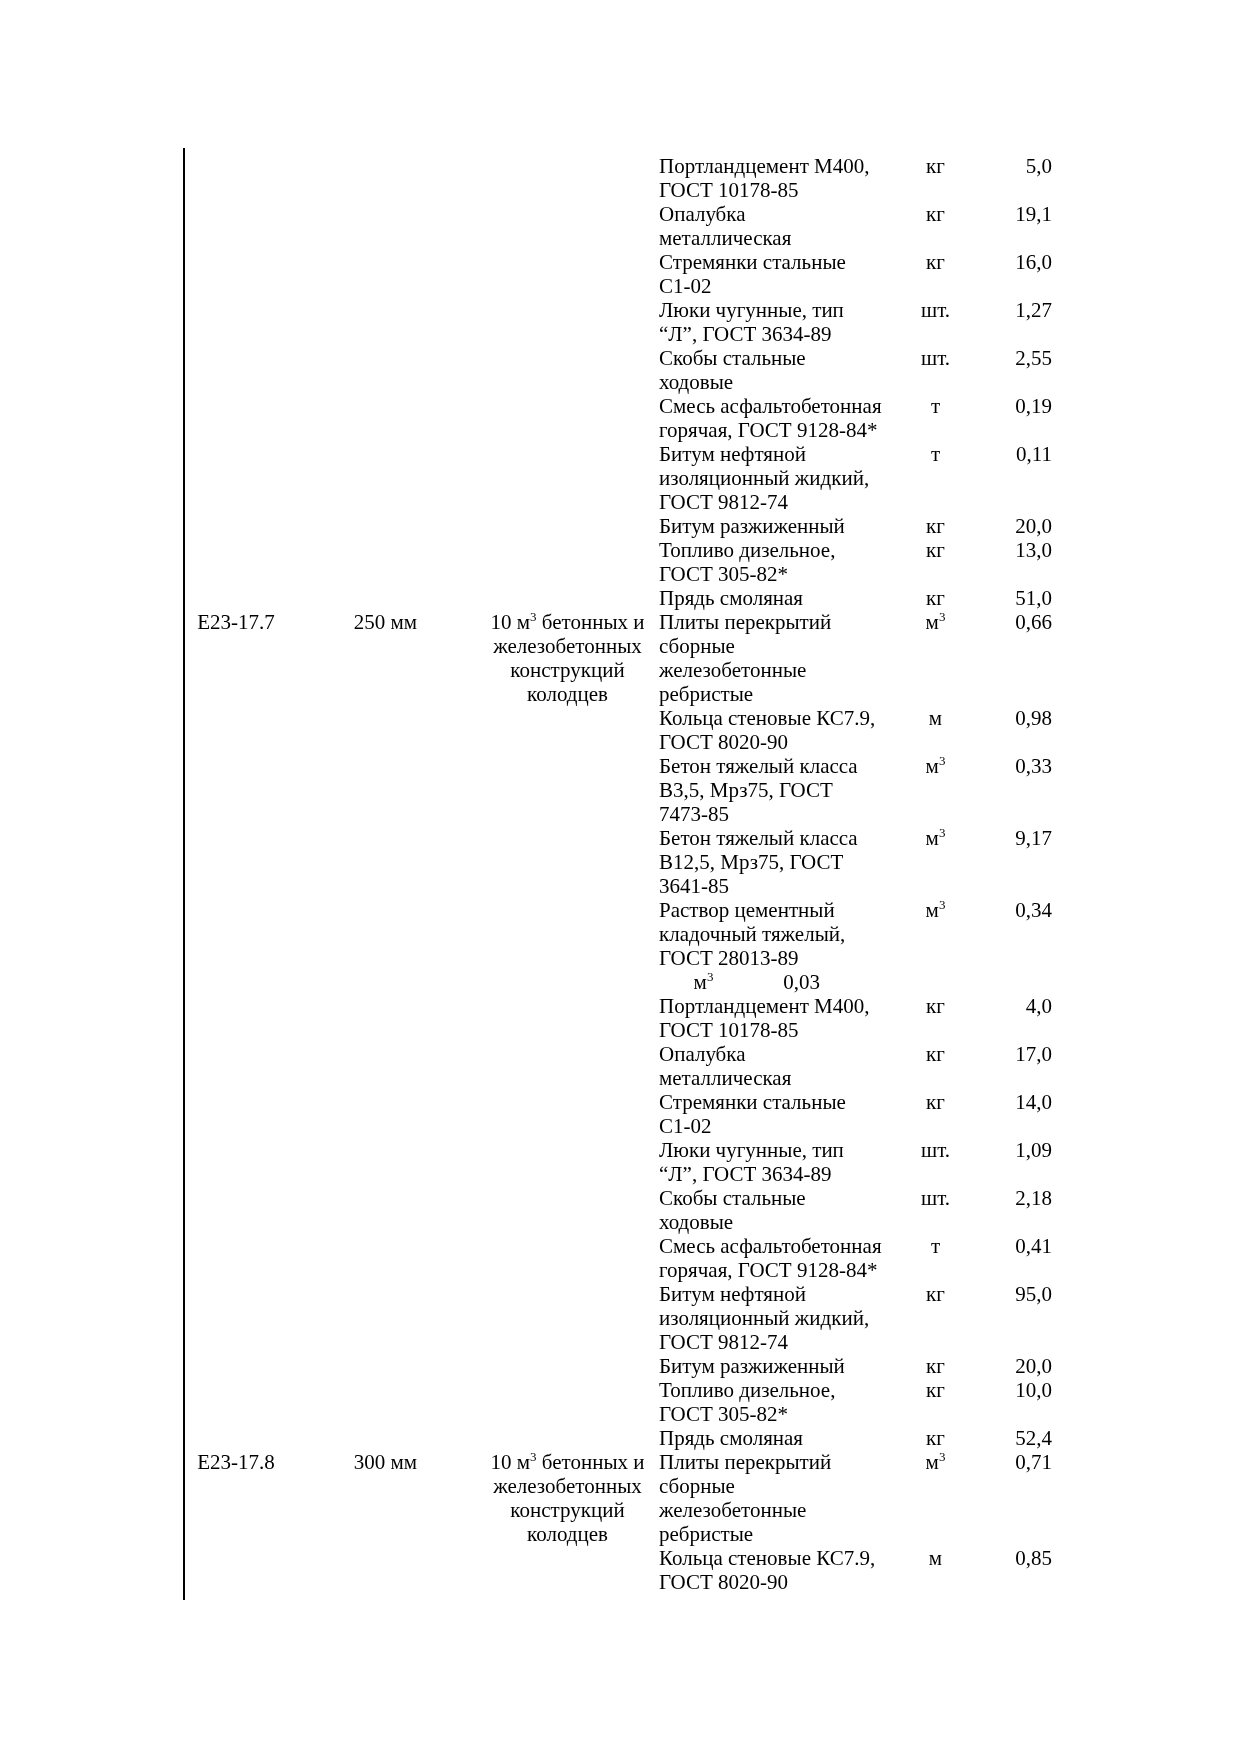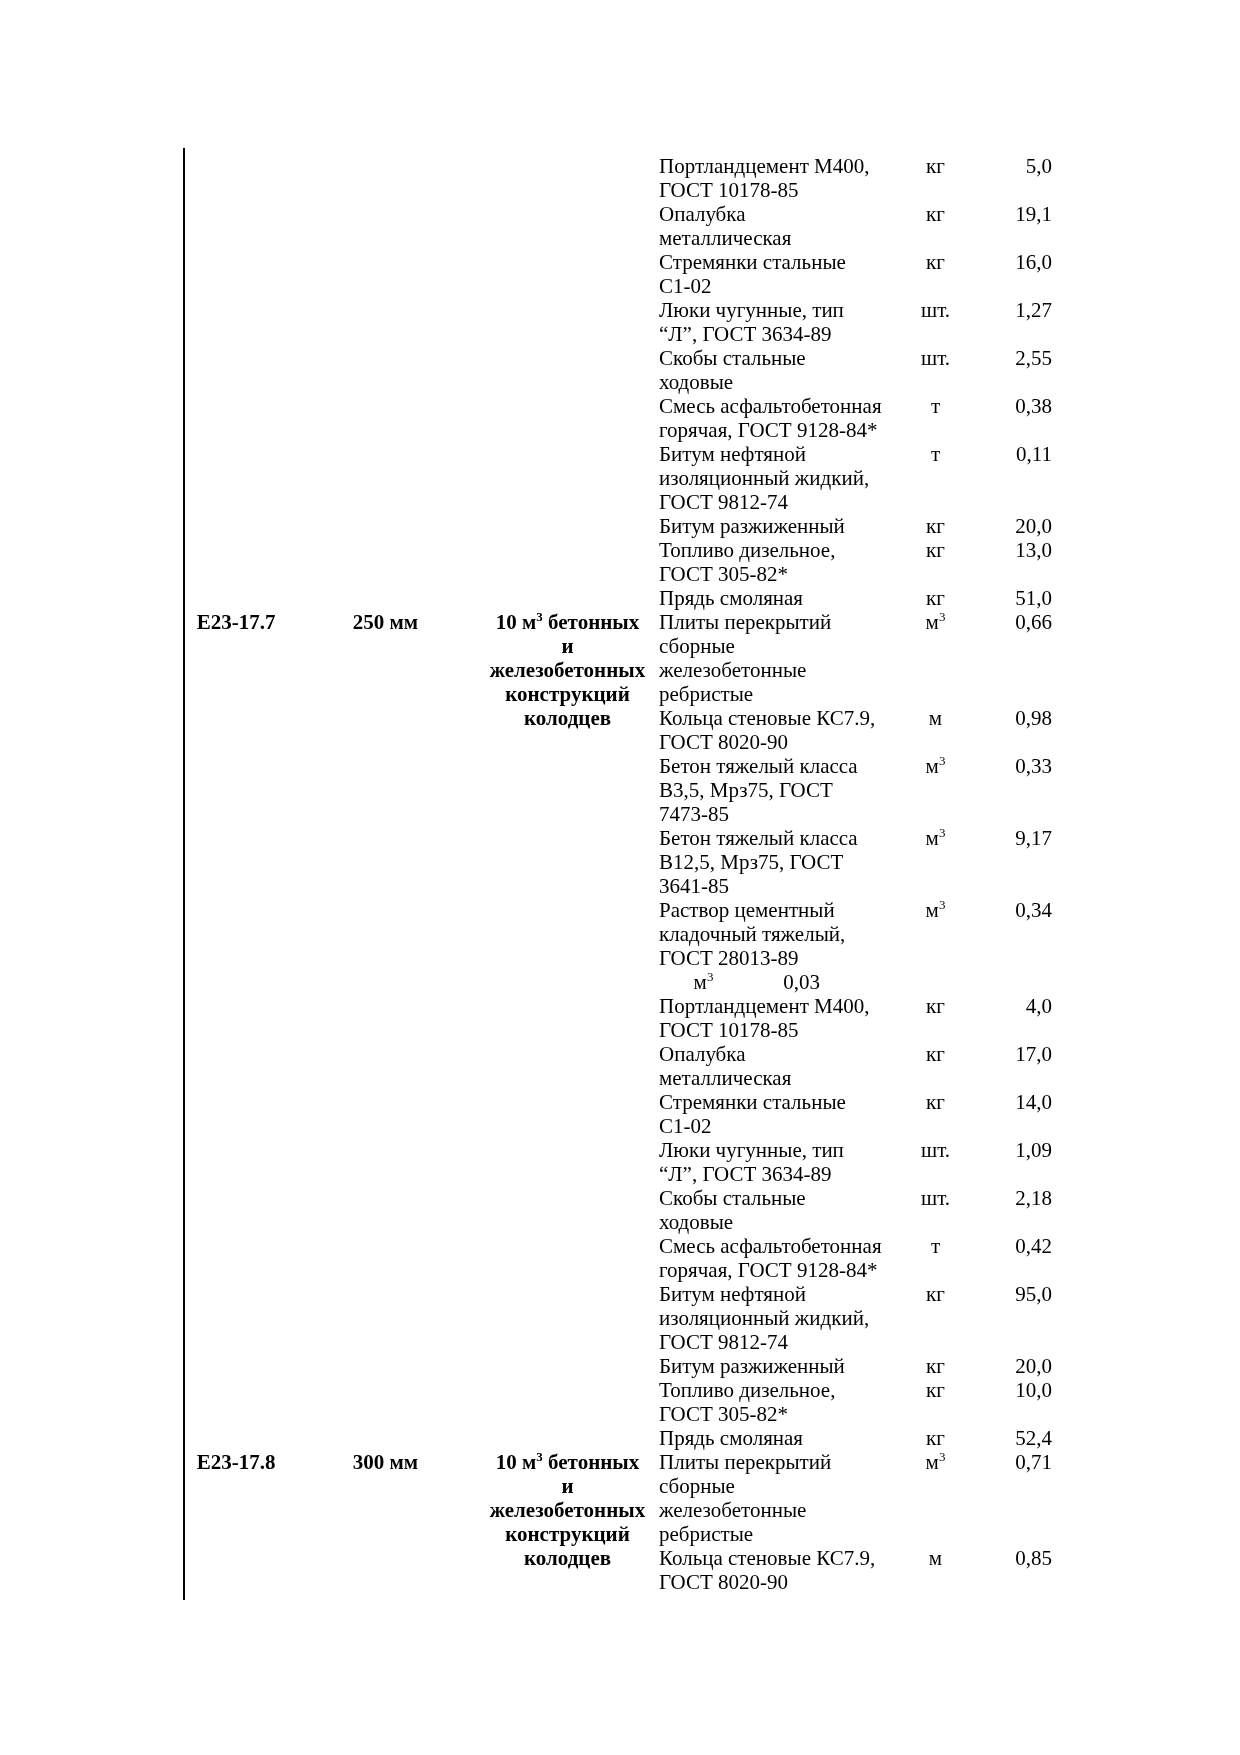--- a/index.html
+++ b/index.html
@@ -35,21 +35,21 @@
   }
   .vl1 { left:0;   }
   .vl2 { left:105; }
   .vl3 { left:298; }
   .vl4 { left:469; }
   .vl5 { left:701; }
   .vl6 { left:802; }
   .vl7 { left:868; }
   #groups { padding-top:6px; }
   .group { display:flex; align-items:flex-start; }
-  .cell  { flex:none;font-weight:bold; }
+  .cell  { flex:none; }
   .c-code    { width:106px; text-align:center; }
   .c-size    { width:193px; text-align:center; }
   .c-measure { width:171px; text-align:center; padding:0 6px; }
   .c-items   { width:399px; flex:none; }
   .item   { display:flex; align-items:flex-start; }
   .m-name { width:232px; flex:none; padding-left:6px; padding-right:3px; }
   .m-unit { width:101px; flex:none; text-align:center; }
   .m-qty  { width:66px;  flex:none; text-align:right; }
   sup { font-size:0.62em; line-height:0; vertical-align:super; }
 </style>
@@ -92,21 +92,21 @@
     <div class="m-qty">1,27</div>
   </div>
             <div class="item">
     <div class="m-name">Скобы стальные ходовые</div>
     <div class="m-unit">шт.</div>
     <div class="m-qty">2,55</div>
   </div>
             <div class="item">
     <div class="m-name">Смесь асфальтобетонная горячая, ГОСТ 9128-84*</div>
     <div class="m-unit">т</div>
-    <div class="m-qty">0,38</div>
+    <div class="m-qty">0,19</div>
   </div>
             <div class="item">
     <div class="m-name">Битум нефтяной изоляционный жидкий, ГОСТ 9812-74</div>
     <div class="m-unit">т</div>
     <div class="m-qty">0,11</div>
   </div>
             <div class="item">
     <div class="m-name">Битум разжиженный</div>
     <div class="m-unit">кг</div>
     <div class="m-qty">20,0</div>
@@ -178,21 +178,21 @@
     <div class="m-qty">1,09</div>
   </div>
             <div class="item">
     <div class="m-name">Скобы стальные ходовые</div>
     <div class="m-unit">шт.</div>
     <div class="m-qty">2,18</div>
   </div>
             <div class="item">
     <div class="m-name">Смесь асфальтобетонная горячая, ГОСТ 9128-84*</div>
     <div class="m-unit">т</div>
-    <div class="m-qty">0,42</div>
+    <div class="m-qty">0,41</div>
   </div>
             <div class="item">
     <div class="m-name">Битум нефтяной изоляционный жидкий, ГОСТ 9812-74</div>
     <div class="m-unit">кг</div>
     <div class="m-qty">95,0</div>
   </div>
             <div class="item">
     <div class="m-name">Битум разжиженный</div>
     <div class="m-unit">кг</div>
     <div class="m-qty">20,0</div>

